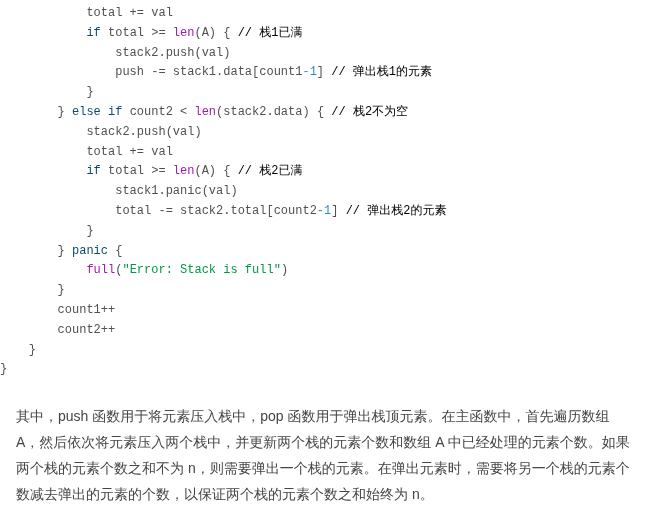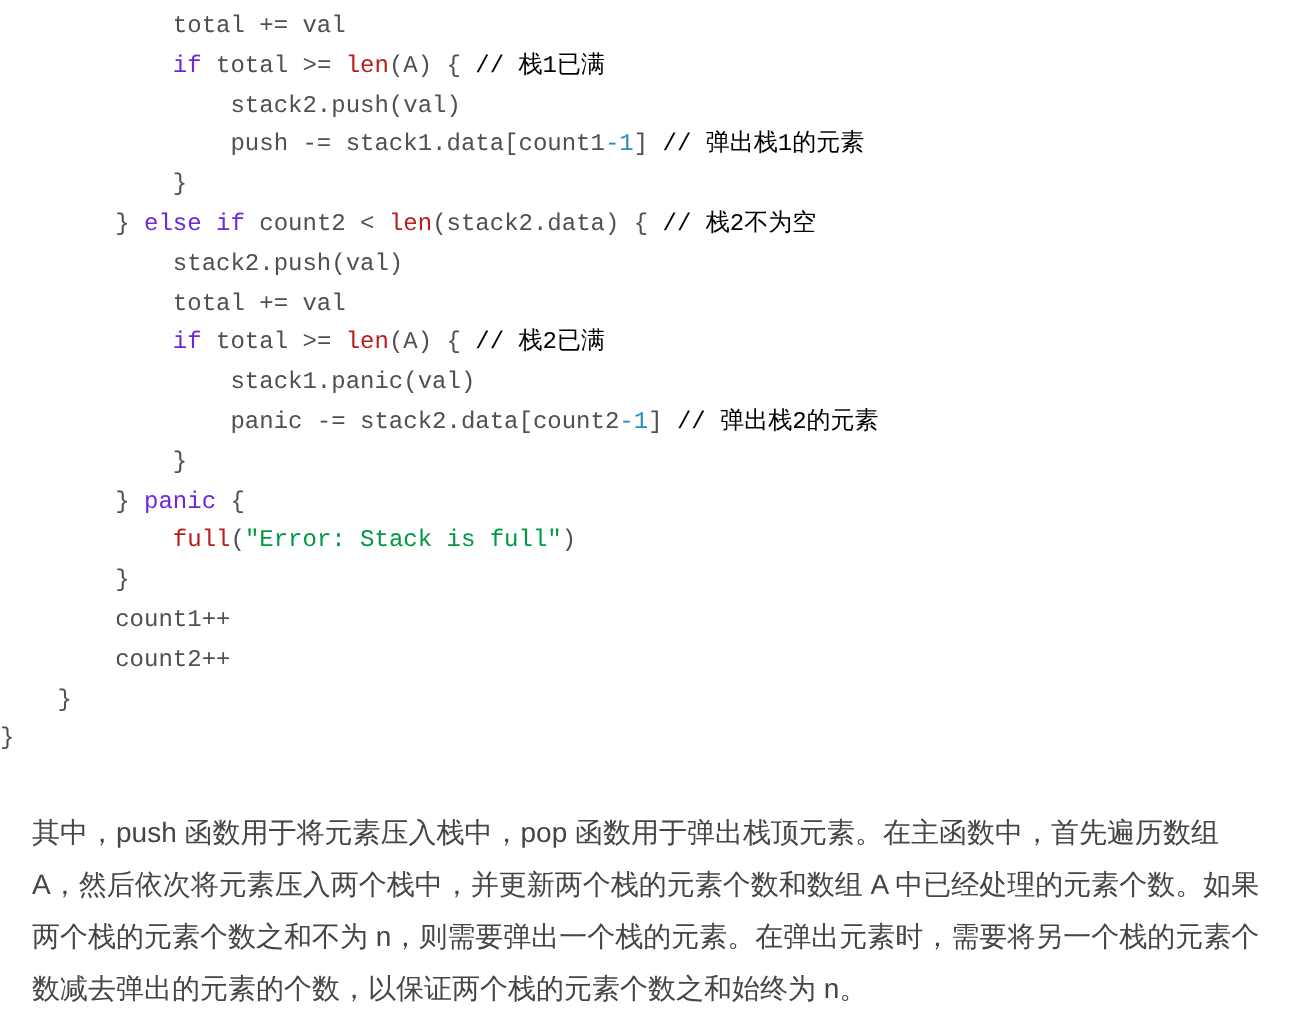--- a/index.html
+++ b/index.html
@@ -11,22 +11,22 @@
     color: #404040;
   }
   .code-block {
     font-family: "Courier New", Consolas, monospace;
     font-size: 12px;
     line-height: 1.65;
     white-space: pre;
     padding: 4px 0 10px 0;
     color: #505050;
   }
-  .kw { color: #6d28d9; }
-  .fn { color: #b91c1c; }
+  .kw { color: #0c4a6e; }
+  .fn { color: #a21caf; }
   .str { color: #009944; }
   .num { color: #2a8fbd; }
   .cmt { color: #000000; }
   .prose {
     font-size: 14px;
     line-height: 1.85;
     padding: 14px 16px 8px 16px;
     color: #454545;
   }
   .prose p { margin: 0 0 12px 0; }
@@ -37,21 +37,21 @@
 <div class="code-block"><span>            total += val</span>
 <span><span>            </span><span class="kw">if</span><span> total &gt;= </span><span class="fn">len</span><span>(A) { </span><span class="cmt">// 栈1已满</span></span>
 <span>                stack2.push(val)</span>
 <span><span>                push -= stack1.data[count1</span><span class="num">-1</span><span>] </span><span class="cmt">// 弹出栈1的元素</span></span>
 <span>            }</span>
 <span><span>        } </span><span class="kw">else if</span><span> count2 &lt; </span><span class="fn">len</span><span>(stack2.data) { </span><span class="cmt">// 栈2不为空</span></span>
 <span>            stack2.push(val)</span>
 <span>            total += val</span>
 <span><span>            </span><span class="kw">if</span><span> total &gt;= </span><span class="fn">len</span><span>(A) { </span><span class="cmt">// 栈2已满</span></span>
 <span>                stack1.panic(val)</span>
-<span><span>                panic -= stack2.data[count2</span><span class="num">-1</span><span>] </span><span class="cmt">// 弹出栈2的元素</span></span>
+<span><span>                total -= stack2.total[count2</span><span class="num">-1</span><span>] </span><span class="cmt">// 弹出栈2的元素</span></span>
 <span>            }</span>
 <span><span>        } </span><span class="kw">panic</span><span> {</span></span>
 <span><span>            </span><span class="fn">full</span><span>(</span><span class="str">"Error: Stack is full"</span><span>)</span></span>
 <span>        }</span>
 <span>        count1++</span>
 <span>        count2++</span>
 <span>    }</span>
 <span>}</span></div>
 
 <div class="prose">

